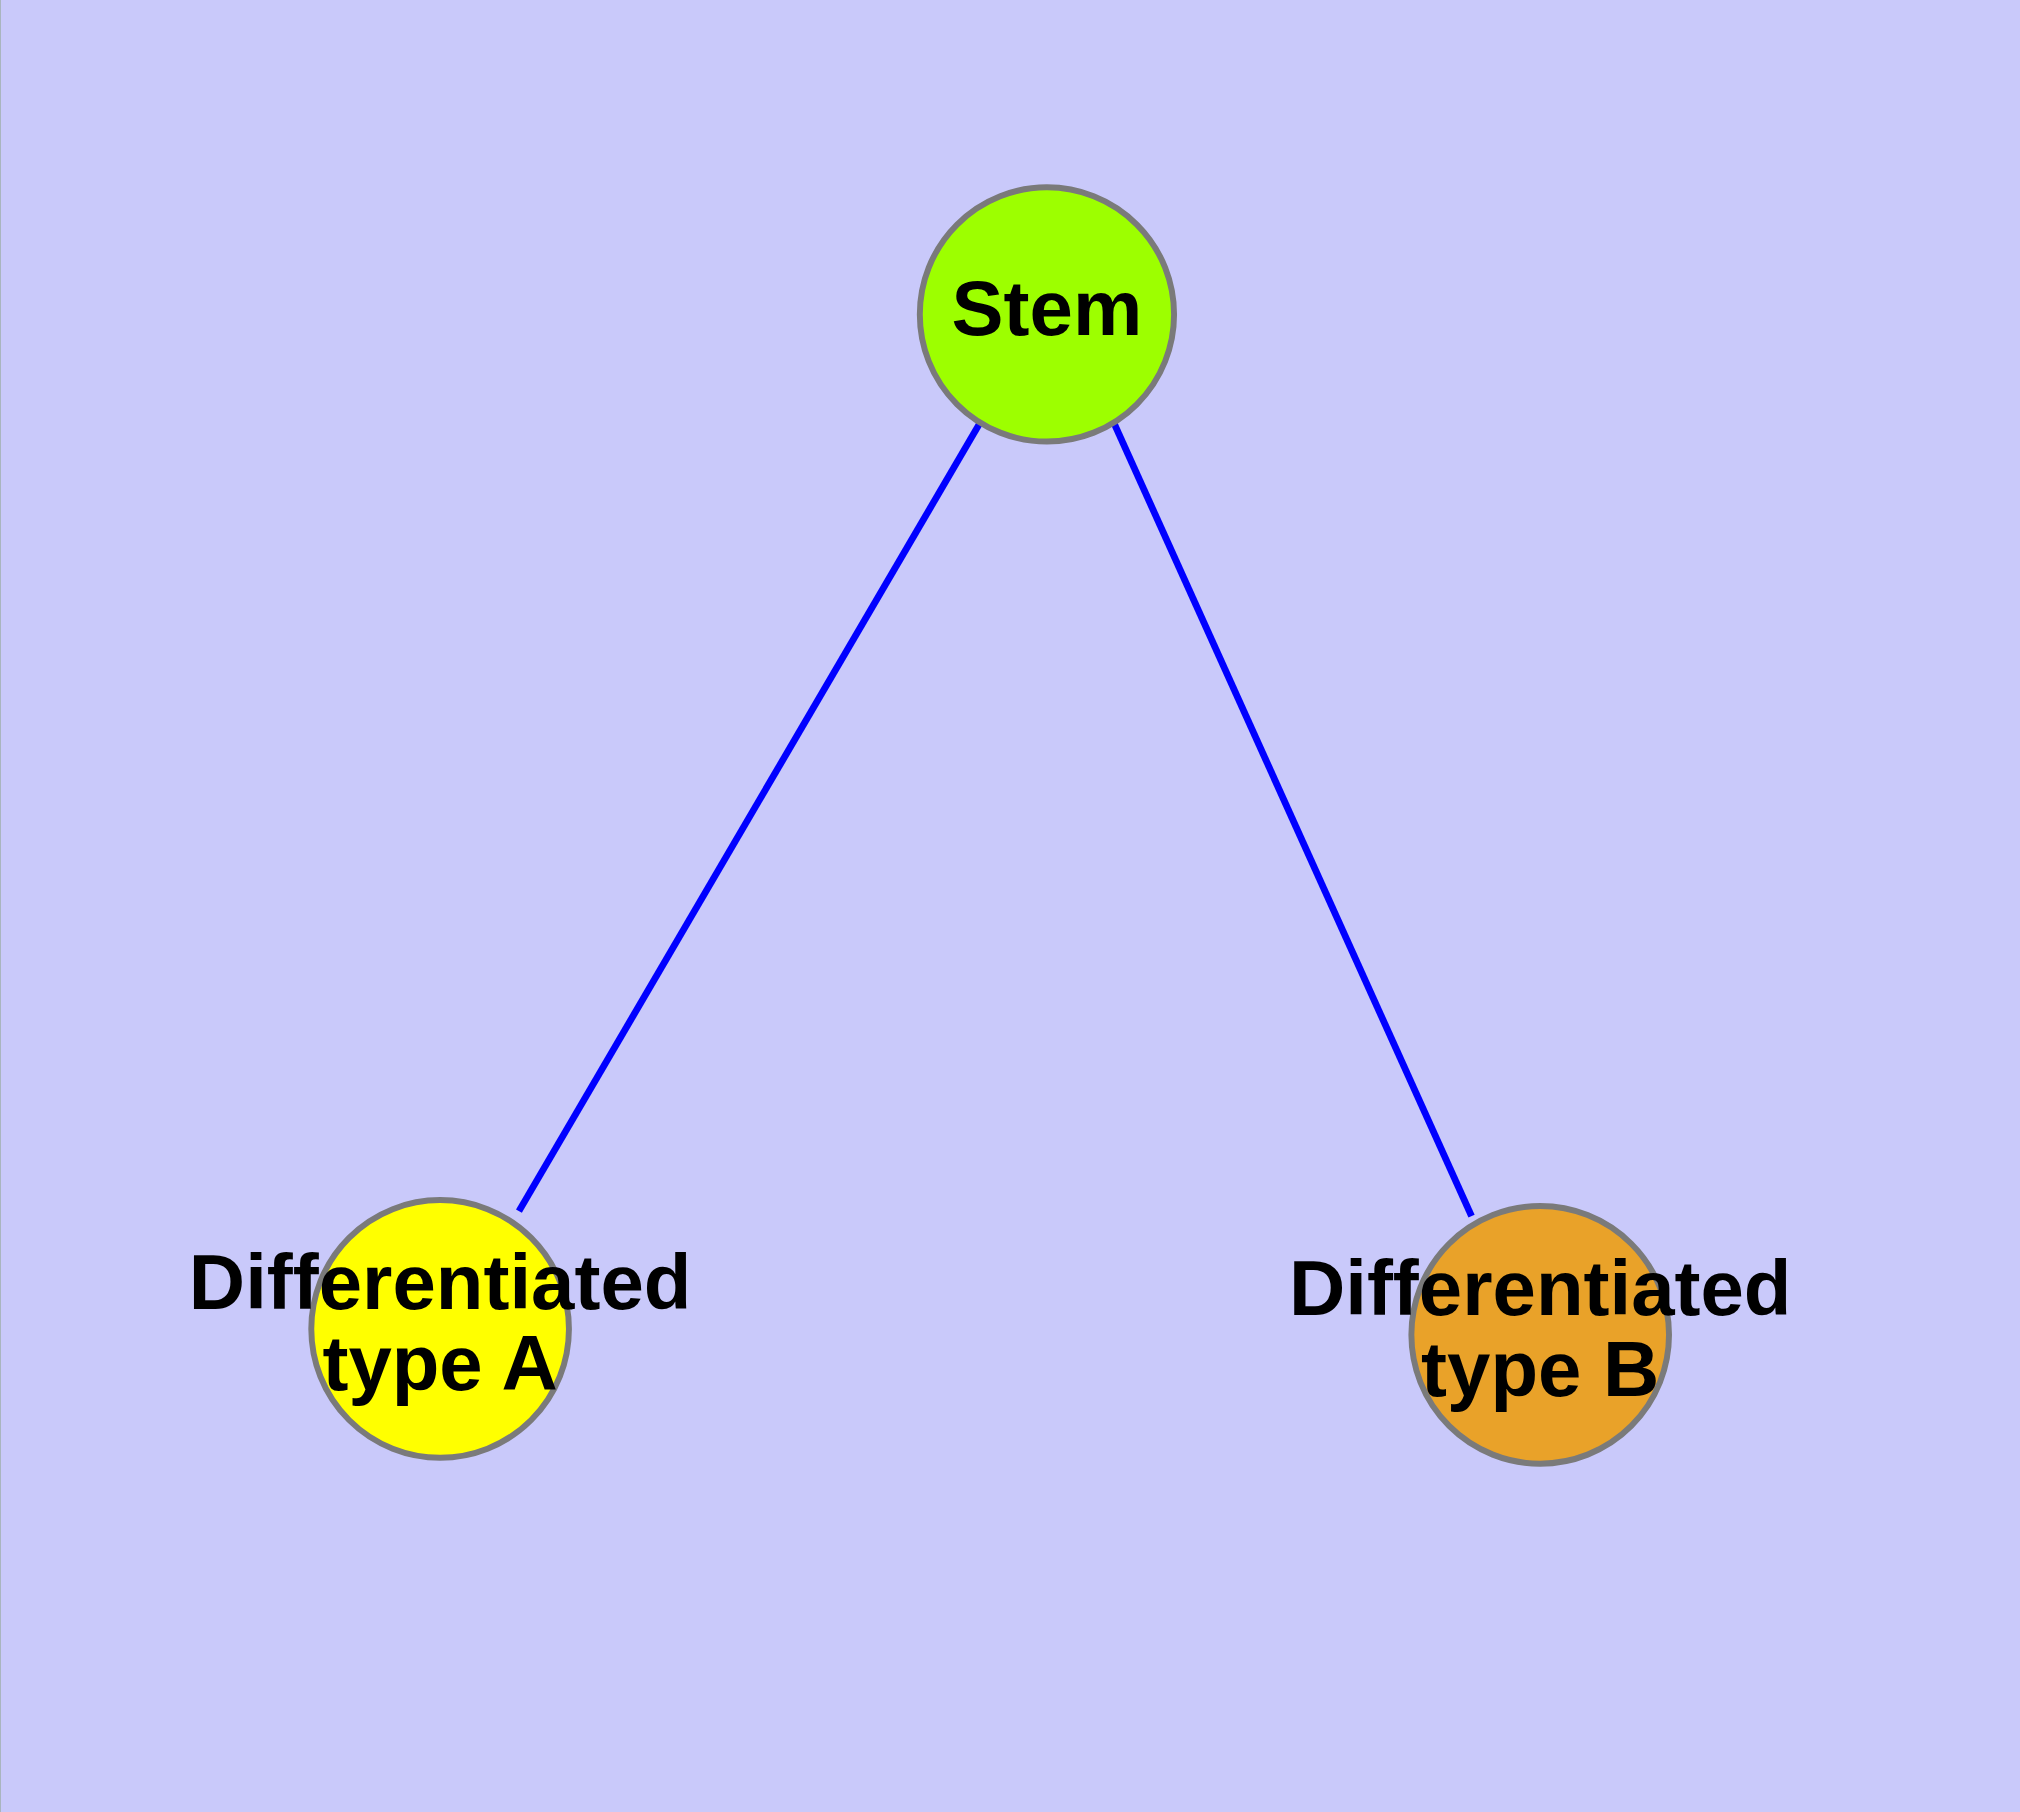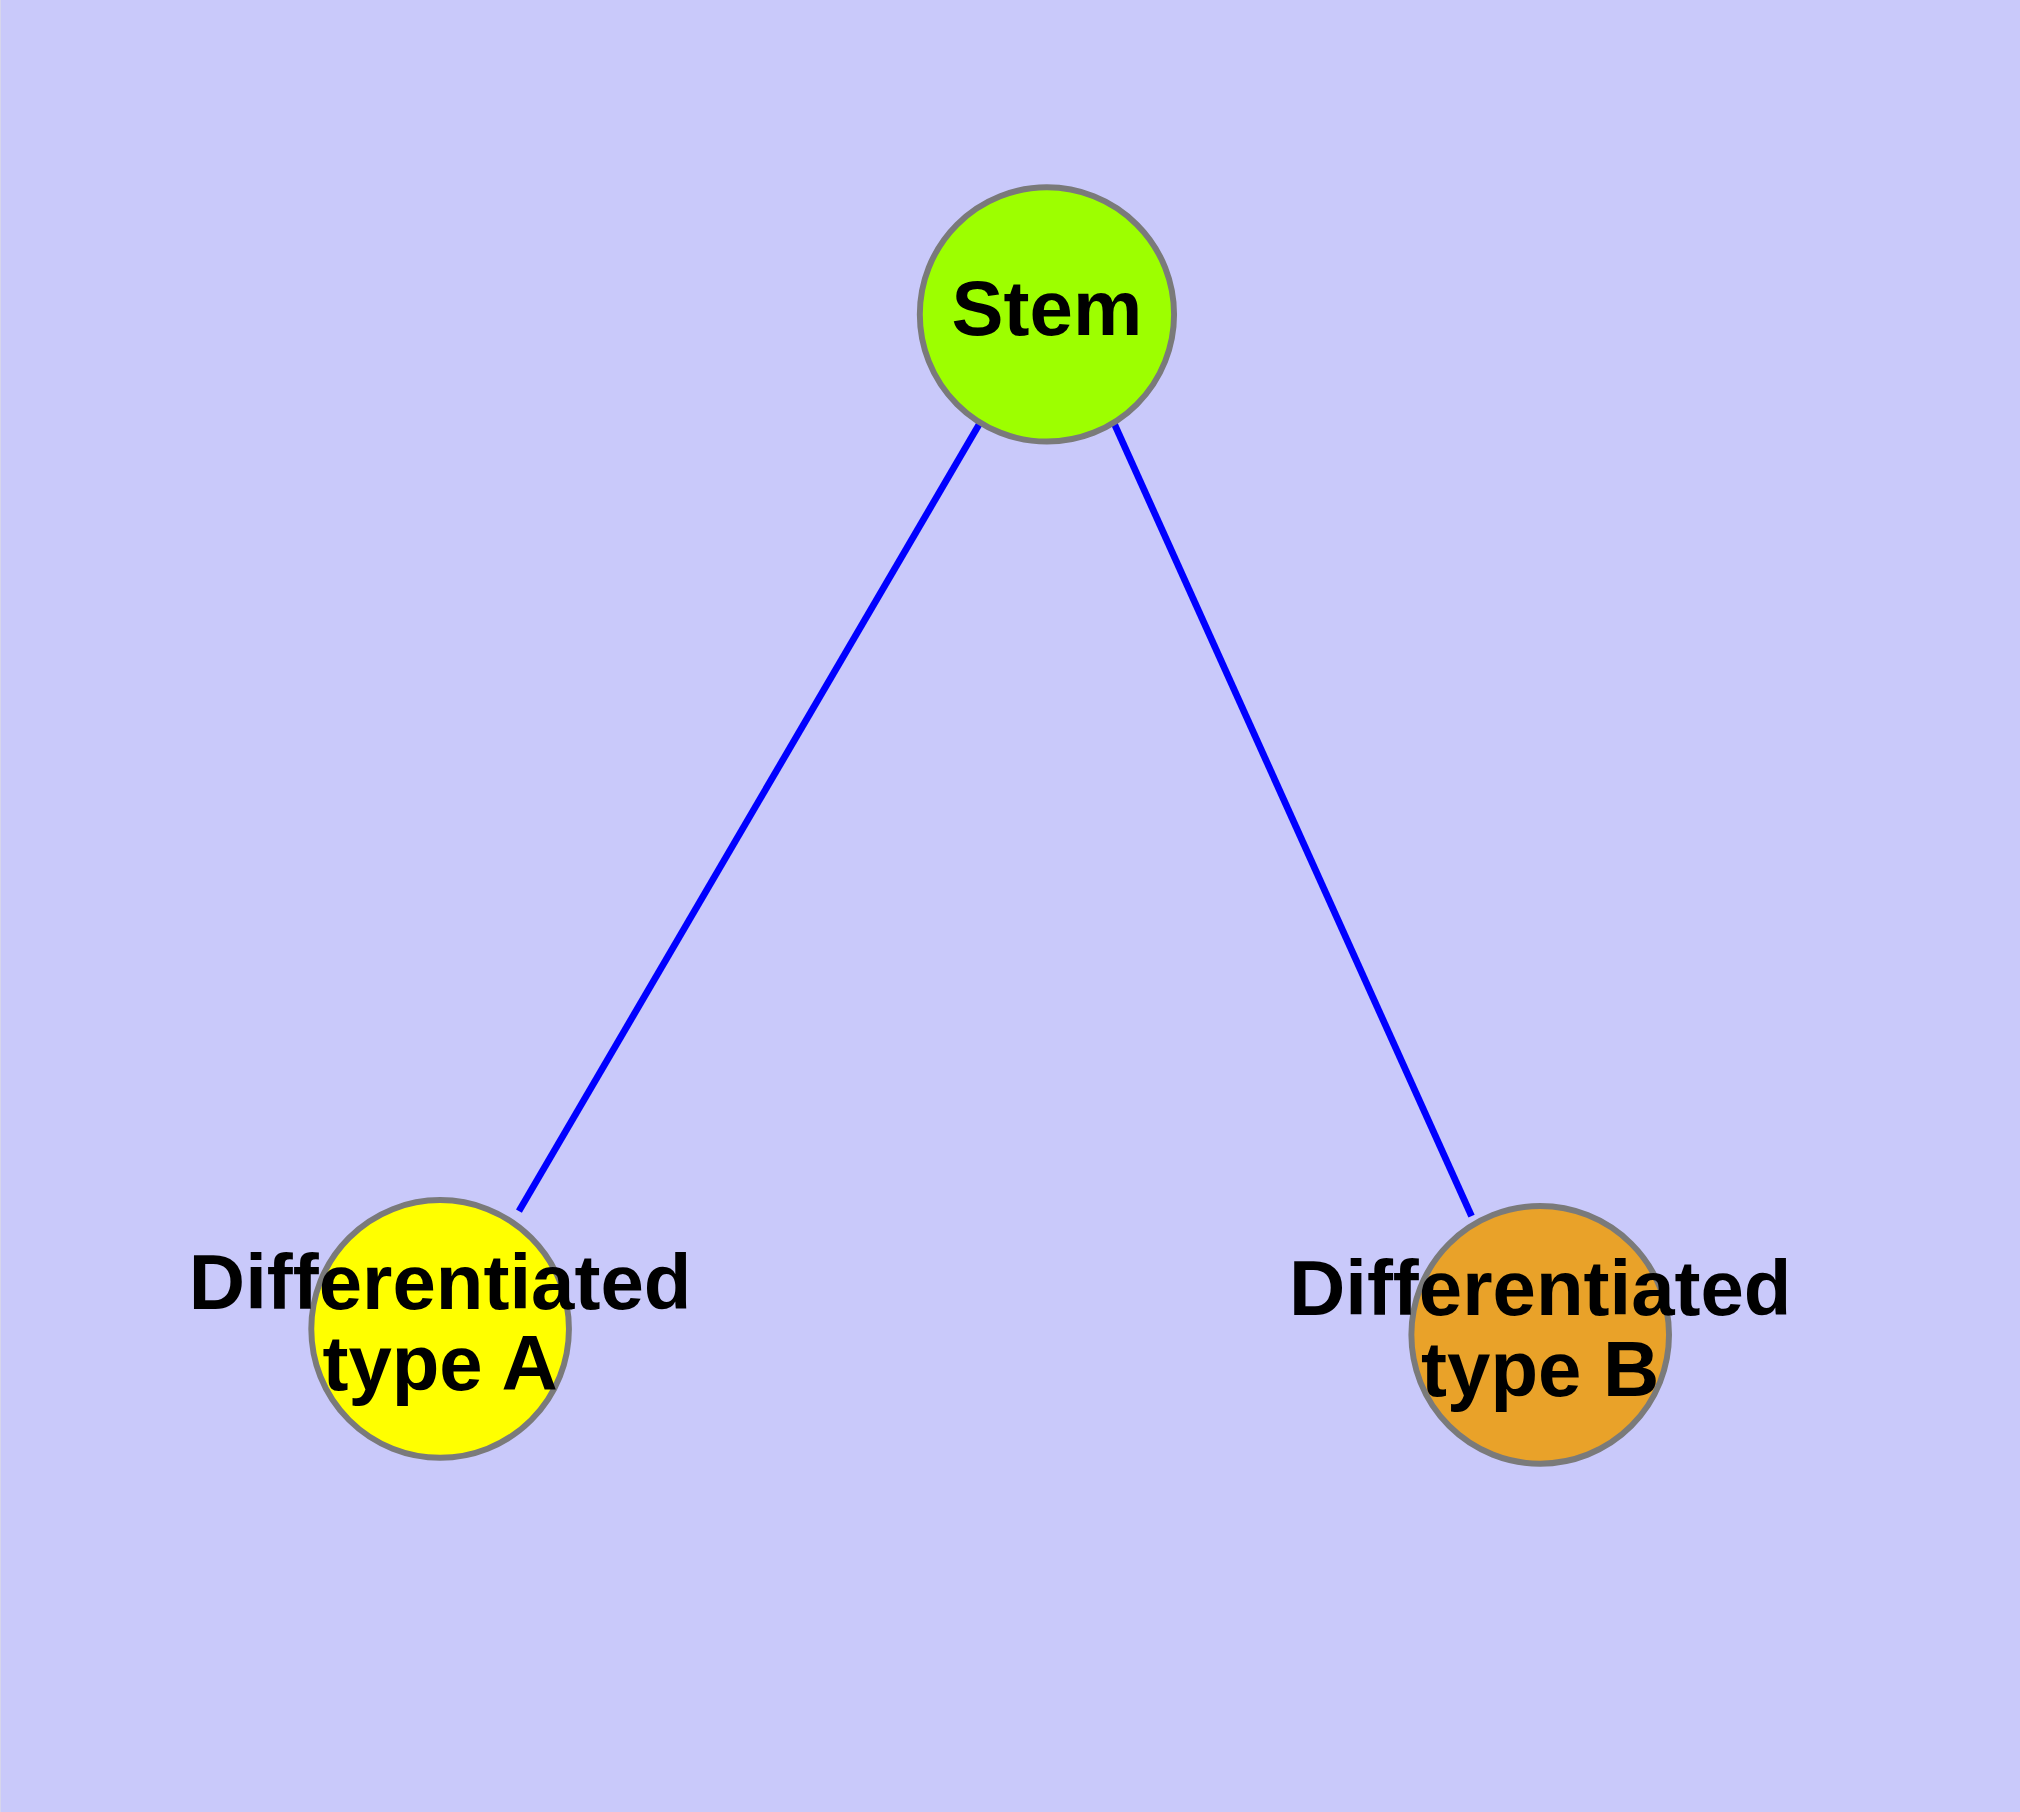--- a/index.html
+++ b/index.html
@@ -29,21 +29,21 @@
     font-size: 92px;
     fill: #000000;
     dominant-baseline: middle;
     text-anchor: middle;
     paint-order: normal;
   }
 </style>
 </head>
 <body>
 
-<div id="stage" style="width: 2021px; height: 1812px; background: #fef9c3;">
+<div id="stage" style="width: 2021px; height: 1812px; background: #4d7c0f;">
   <svg id="graph-svg" viewBox="0 0 2384 2138" style="width: 2021px; height: 1812px;">
 
     <rect id="bg-rect" x="0" y="0" width="2384" height="2138" fill="#c9c9fa"></rect>
 
     <g id="edges-layer">
       <line class="edge" id="edge-0" x1="1156" y1="499" x2="612" y2="1429" stroke="#0000ff" stroke-width="8" stroke-linecap="butt"></line>
       <line class="edge" id="edge-1" x1="1314" y1="499" x2="1736" y2="1435" stroke="#0000ff" stroke-width="8" stroke-linecap="butt"></line>
     </g>
 
     <g id="nodes-layer">

